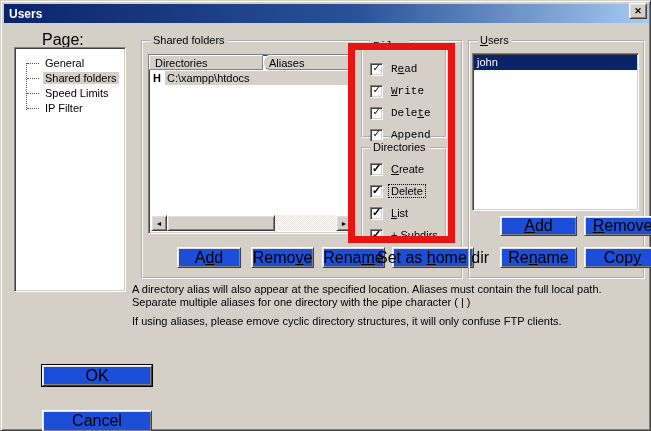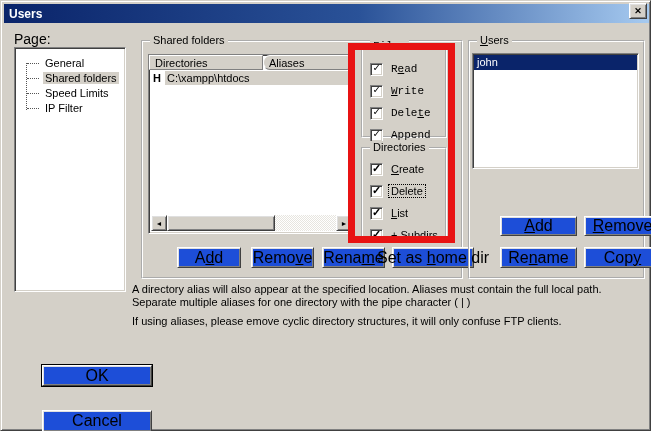--- a/index.html
+++ b/index.html
@@ -19,21 +19,21 @@
     display:flex;align-items:center;
   }
   .titlebar .title{color:#fff;font-weight:bold;font-size:12px;padding-left:5px;}
   .close-btn{
     position:absolute;right:3px;top:2px;width:16px;height:14px;
     background:#d4d0c8;border:1px solid;border-color:#ffffff #404040 #404040 #ffffff;
     box-shadow:inset 1px 1px 0 #dfdfdf, inset -1px -1px 0 #808080;
     display:flex;align-items:center;justify-content:center;
     font-size:9px;font-weight:bold;line-height:1;cursor:default;
   }
-  .label{position:absolute;font-size:14px;}
+  .label{position:absolute;font-size:16px;margin-left:28px;}
   .sunken{
     background:#fff;box-sizing:border-box;
     border:1px solid;border-color:#808080 #ffffff #ffffff #808080;
     box-shadow:inset 1px 1px 0 #404040, inset -1px -1px 0 #d4d0c8;
   }
   
   .page-list{position:absolute;left:13px;top:46px;width:112px;height:245px;}
   .tree{position:absolute;left:2px;top:2px;right:2px;bottom:2px;padding-top:6px;}
   .tree-vline{position:absolute;left:9px;top:13px;height:47px;border-left:1px dotted #555;}
   .titem{height:15px;line-height:15px;padding-left:26px;position:relative;white-space:nowrap;}
@@ -92,21 +92,21 @@
     width:13px;height:13px;background:#fff;box-sizing:border-box;margin-right:6px;flex:0 0 13px;
     border:1px solid;border-color:#808080 #ffffff #ffffff #808080;
     box-shadow:inset 1px 1px 0 #404040, inset -1px -1px 0 #d4d0c8;
     display:flex;align-items:center;justify-content:center;
     font-size:11px;font-weight:bold;line-height:1;
   }
   .cbbox span{margin-top:-1px;}
   .cblabel{white-space:nowrap;padding:0 2px;}
   .cblabel.focus-rect{outline:1px dotted #000;}
   
-  .users-list{position:absolute;left:471px;top:52px;width:167px;height:116px;}
+  .users-list{position:absolute;left:471px;top:52px;width:167px;height:158px;}
   .ulist-item{height:15px;line-height:15px;color:#fff;padding-left:3px;margin:1px;}
   
   .red-box{position:absolute;left:347px;top:42px;width:107px;height:200px;box-sizing:border-box;
     border:7px solid #e81313;z-index:50;pointer-events:none;}
   
   .notes{position:absolute;left:131px;top:282px;width:517px;line-height:13px;}
   .notes p{margin:0 0 6px 0;}
   u{text-decoration:underline;}
 </style>
 </head>

